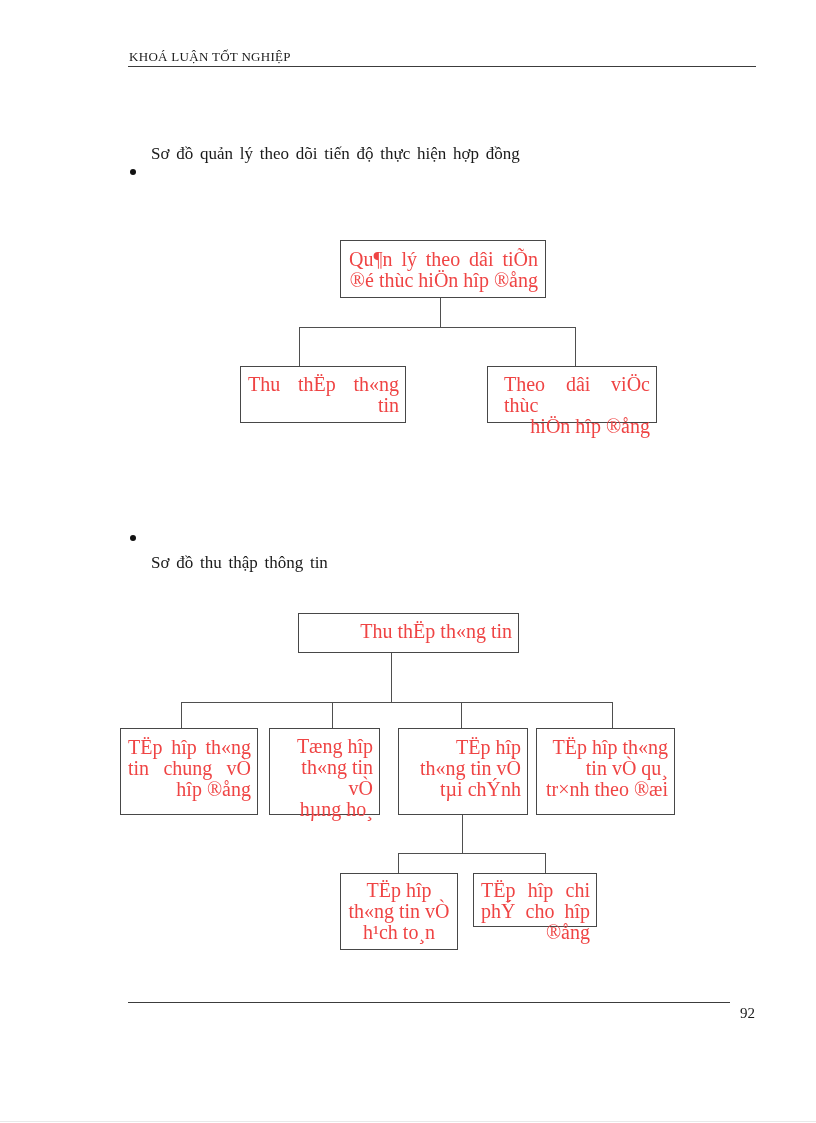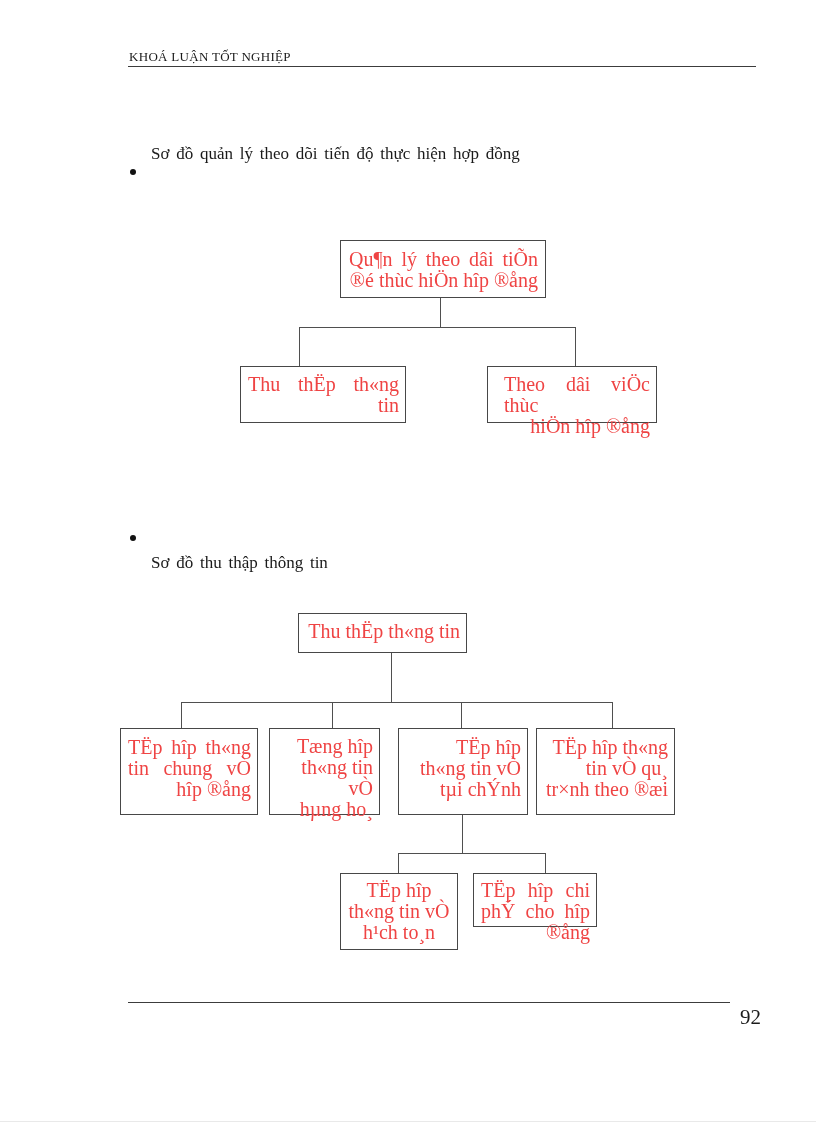--- a/index.html
+++ b/index.html
@@ -35,21 +35,21 @@
     background: #ffffff;
     font-size: 20px;
     line-height: 21px;
     padding: 7px 6px 0 7px;
     color: #ef4444;
   }
   .dbox .line { text-align: right; }
   .dbox.just .line:not(:last-child) { text-align: justify; text-align-last: justify; }
   .dbox.center .line { text-align: center; }
   .cline { position: absolute; background: #4f4f4f; }
-  .pagenum { position: absolute; font-size: 21px; }
+  .pagenum { position: absolute; font-size: 15px; }
   .page-edge { position: absolute; left: 0; width: 816px; height: 1px; background: #e9e9e9; }
 </style>
 </head>
 <body>
 
 <div class="page">
 
   <span class="hdr-title">KHOÁ LUẬN TỐT NGHIỆP</span>
   <div class="rule" style="left:128px; top:66px; width:628px; height:1px;"></div>
 
@@ -71,21 +71,21 @@
       <div class="line">tin</div>
     </div>
   <div class="dbox just" style="left:487px; top:366px; width:170px; height:57px;padding-left:16px;">
       <div class="line">Theo dâi viÖc thùc</div>
       <div class="line">hiÖn hîp ®ång</div>
     </div>
 
   <span class="dot" style="left:130px; top:535px;"></span>
   <div class="bullet-item" style="left:151px; top:527px;margin-top:26px;">Sơ đồ thu thập thông tin</div>
 
-  <div class="dbox" style="left:298px; top:613px; width:169px; height:40px; ">
+  <div class="dbox" style="left:298px; top:613px; width:221px; height:40px; ">
       <div class="line">Thu thËp th«ng tin</div>
     </div>
 
   <div class="cline" style="left:391px; top:653px; width:1px; height:49px;"></div>
   <div class="cline" style="left:181px; top:702px; width:432px; height:1px;"></div>
   <div class="cline" style="left:181px; top:702px; width:1px; height:26px;"></div>
   <div class="cline" style="left:332px; top:702px; width:1px; height:26px;"></div>
   <div class="cline" style="left:461px; top:702px; width:1px; height:26px;"></div>
   <div class="cline" style="left:612px; top:702px; width:1px; height:26px;"></div>
 

